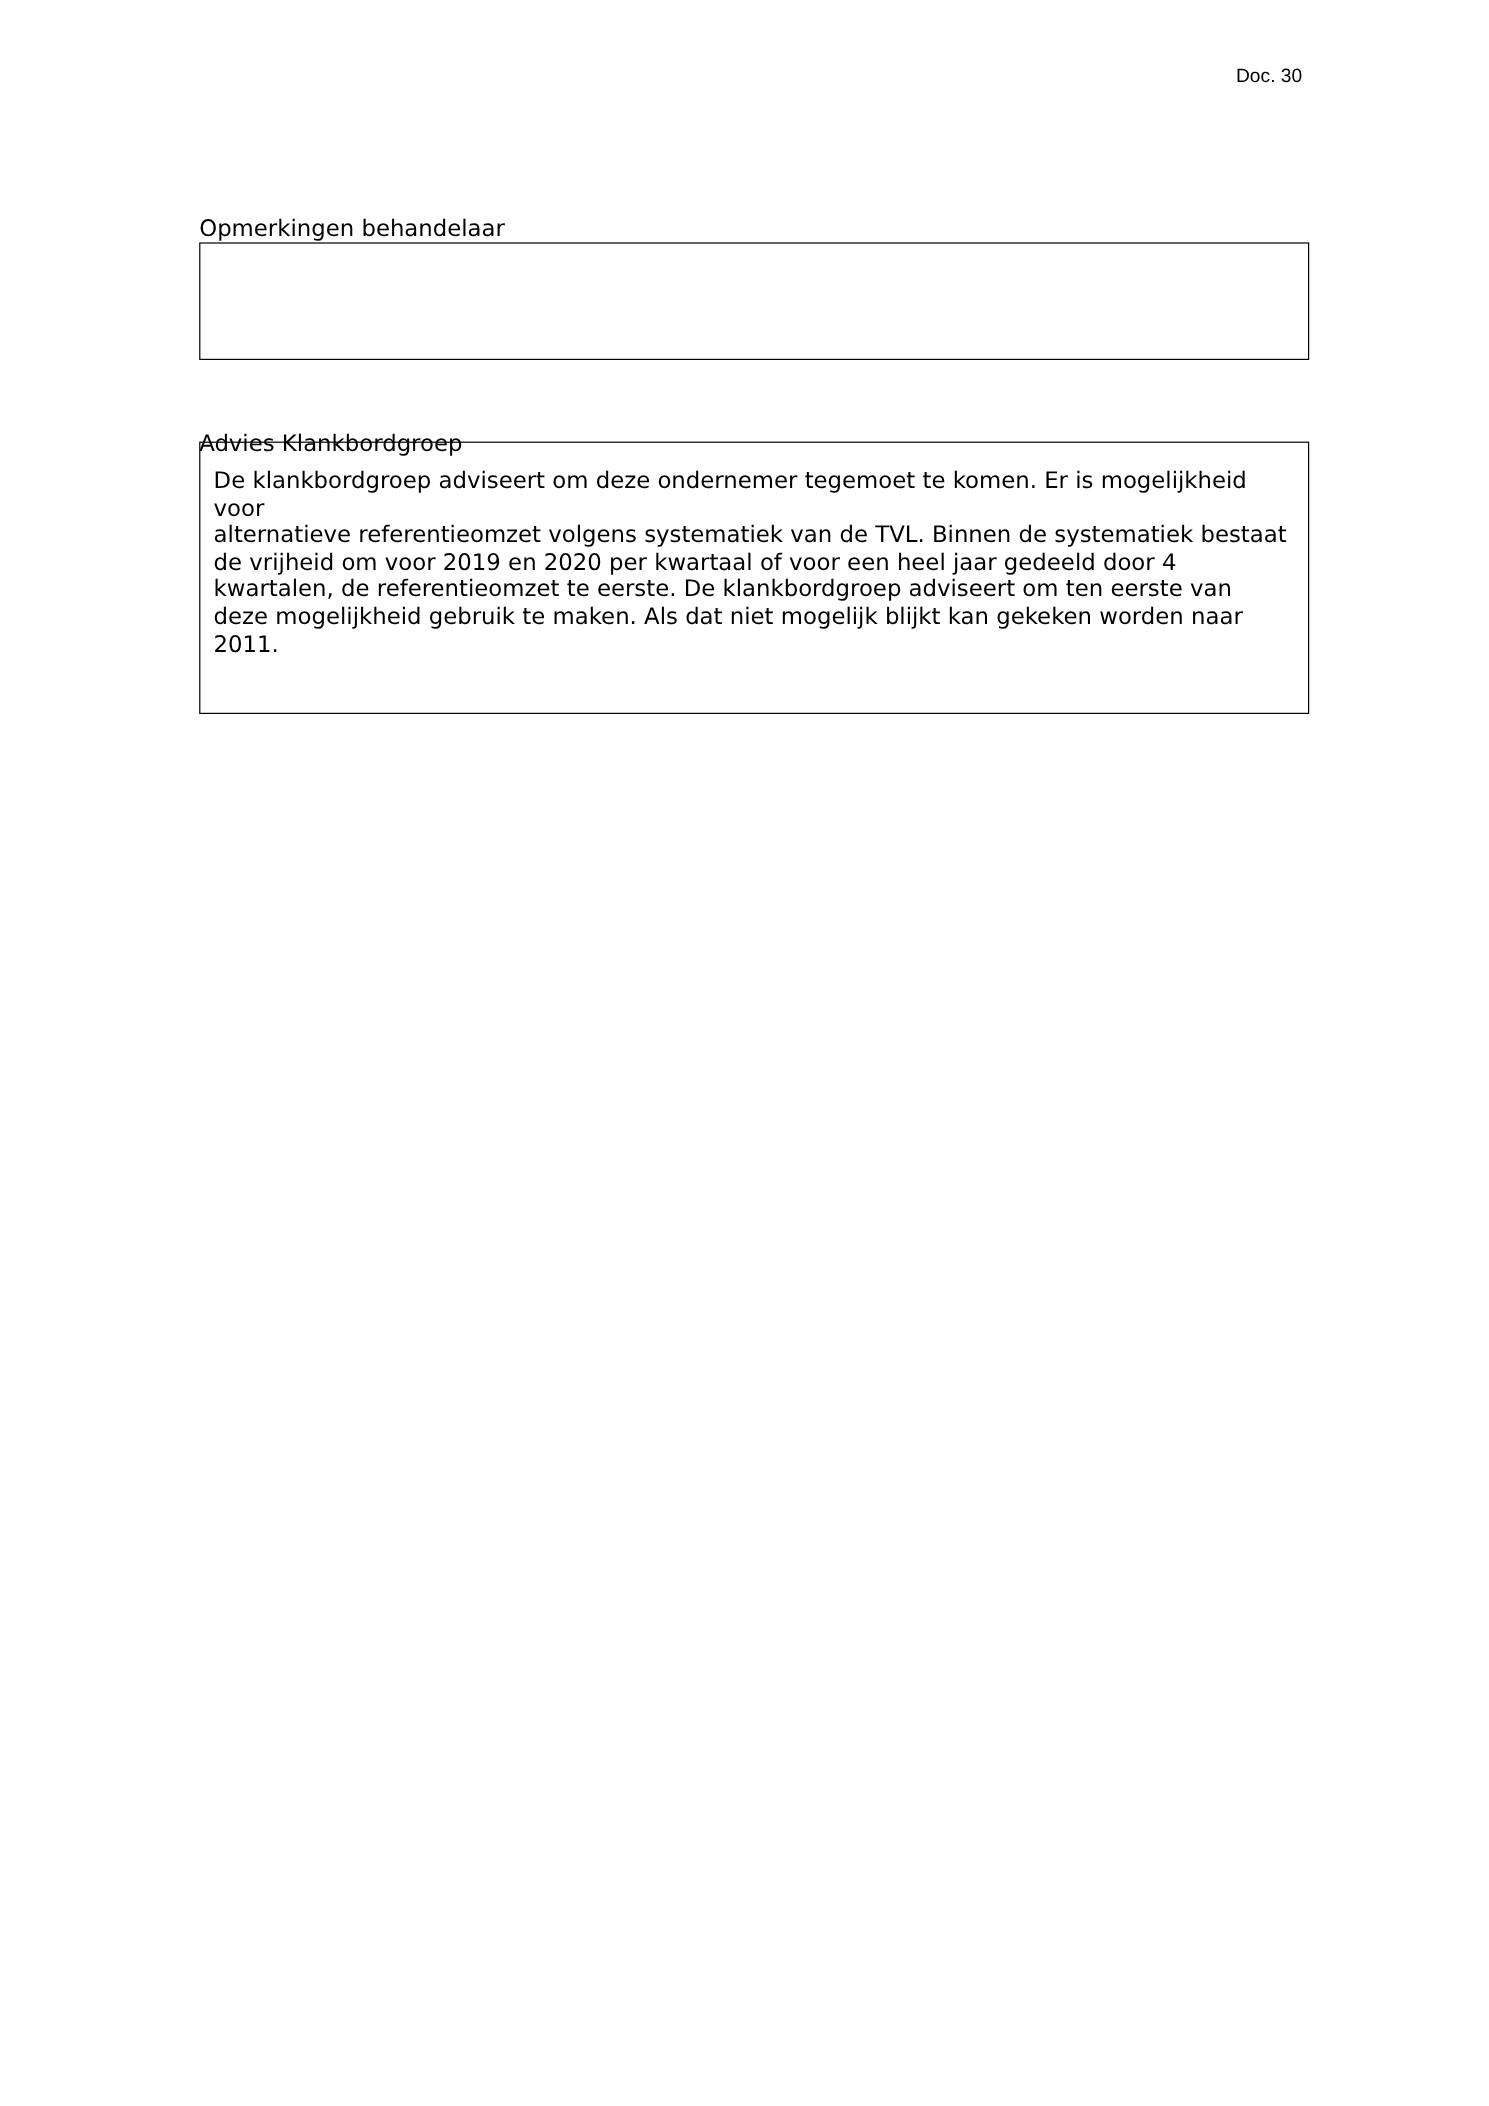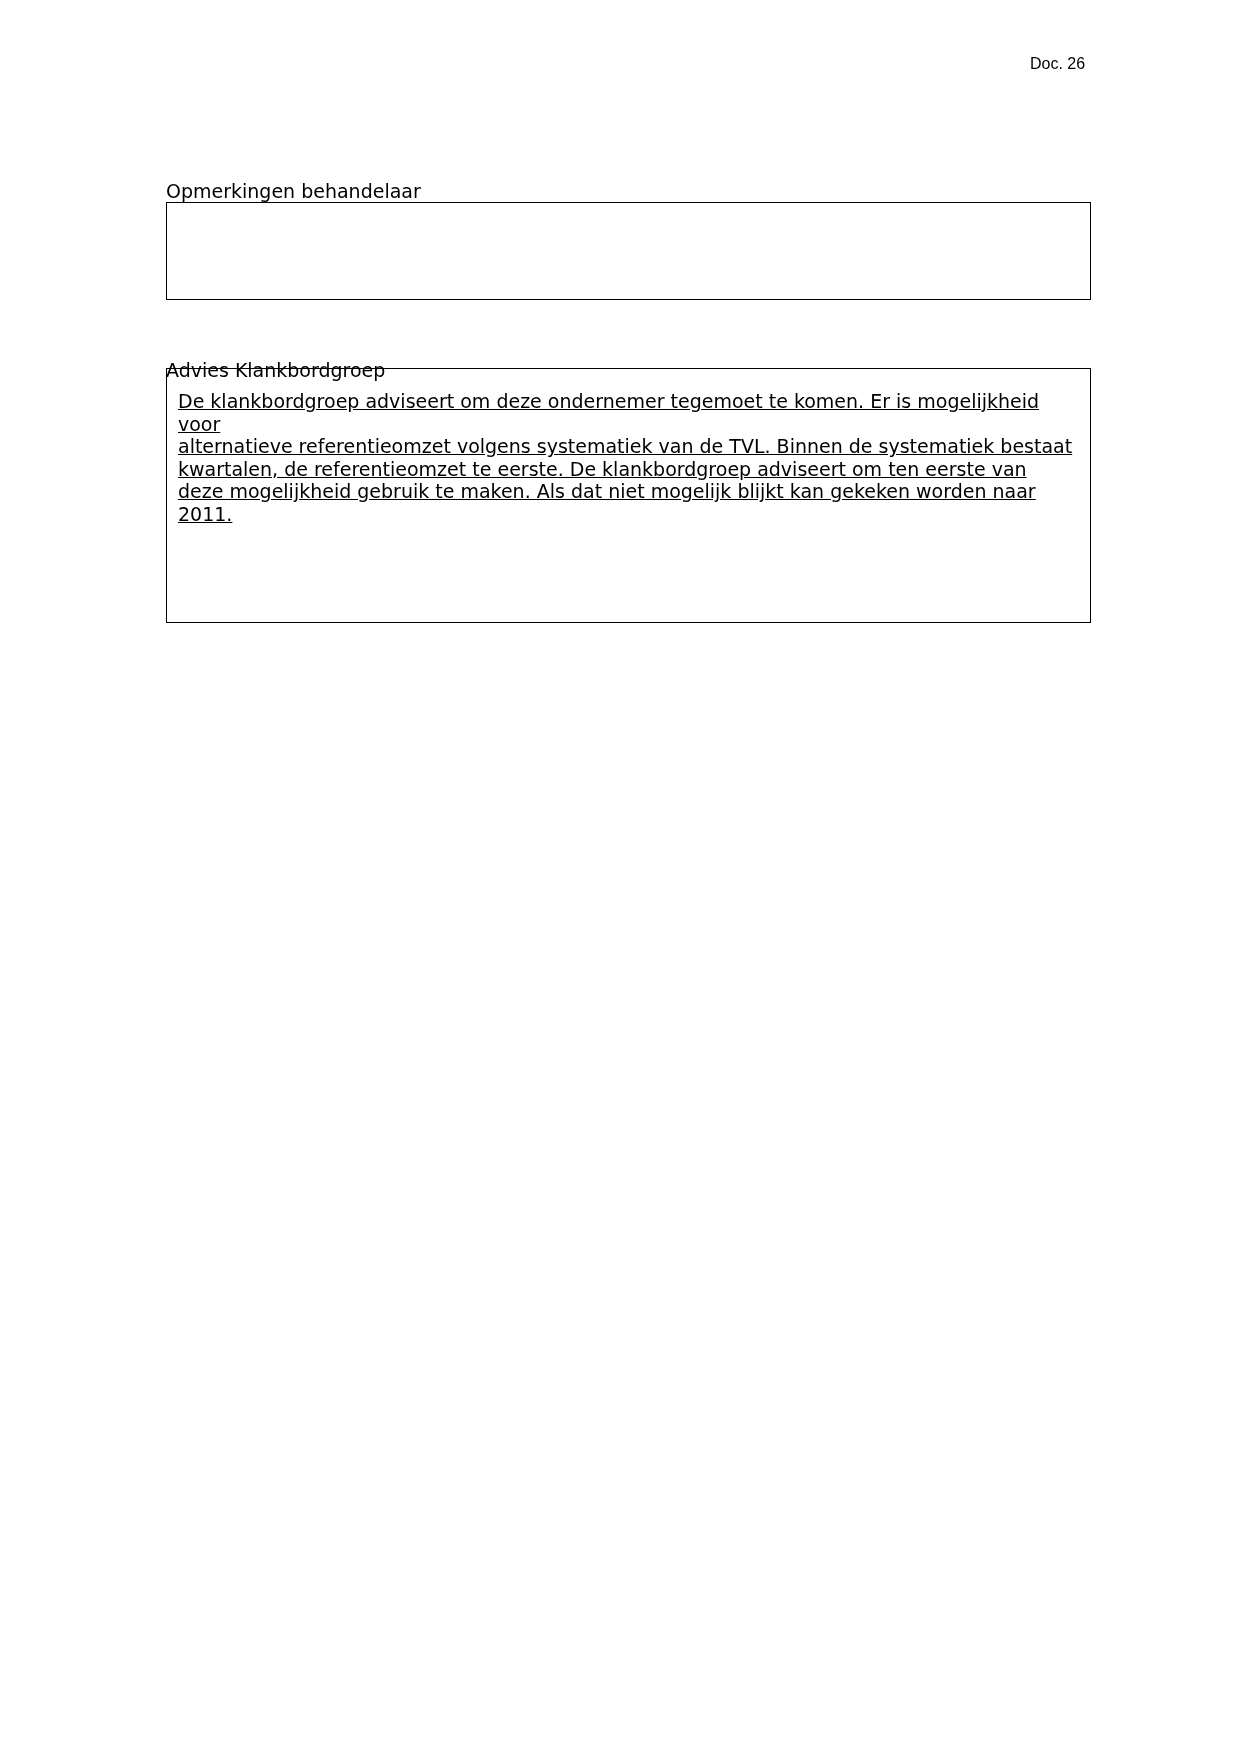--- a/index.html
+++ b/index.html
@@ -5,29 +5,30 @@
     html, body { margin: 0; padding: 0; background: #ffffff; }
     body { width: 1241px; height: 1755px; position: relative; overflow: hidden; font-family: "DejaVu Sans", sans-serif; color: #000; }
     .doc-number { position: absolute; top: 55px; left: 1030px; font-family: "Liberation Sans", sans-serif; font-size: 16px; }
     .section-title { position: absolute; left: 166px; font-weight: normal; font-size: 19px; line-height: 22px; font-family: "DejaVu Sans", sans-serif; }
     .box { position: absolute; left: 166px; width: 925px; border: 1.2px solid #000; box-sizing: border-box; }
     .box-text { padding: 21px 10px 0 11px; font-size: 19px; line-height: 22.6px; }
   </style>
 </head>
 <body>
 
-<div class="doc-number">Doc. 26</div>
+<div class="doc-number">Doc. 30</div>
 
 <div class="section-title" style="top:180px;">Opmerkingen behandelaar</div>
 <div class="box" style="top:202px; height:98px;">
   <div class="box-text"></div>
 </div>
 
 <div class="section-title" style="top:359px;">Advies Klankbordgroep</div>
-<div class="box" style="top:368px; height:255px;text-decoration:underline;">
+<div class="box" style="top:368px; height:227px;">
   <div class="box-text">
     <div>De klankbordgroep adviseert om deze ondernemer tegemoet te komen. Er is mogelijkheid voor</div>
     <div>alternatieve referentieomzet volgens systematiek van de TVL. Binnen de systematiek bestaat</div>
+    <div>de vrijheid om voor 2019 en 2020 per kwartaal of voor een heel jaar gedeeld door 4</div>
     <div>kwartalen, de referentieomzet te eerste. De klankbordgroep adviseert om ten eerste van</div>
     <div>deze mogelijkheid gebruik te maken. Als dat niet mogelijk blijkt kan gekeken worden naar</div>
     <div>2011.</div>
   </div>
 </div>
 
 </body></html>

